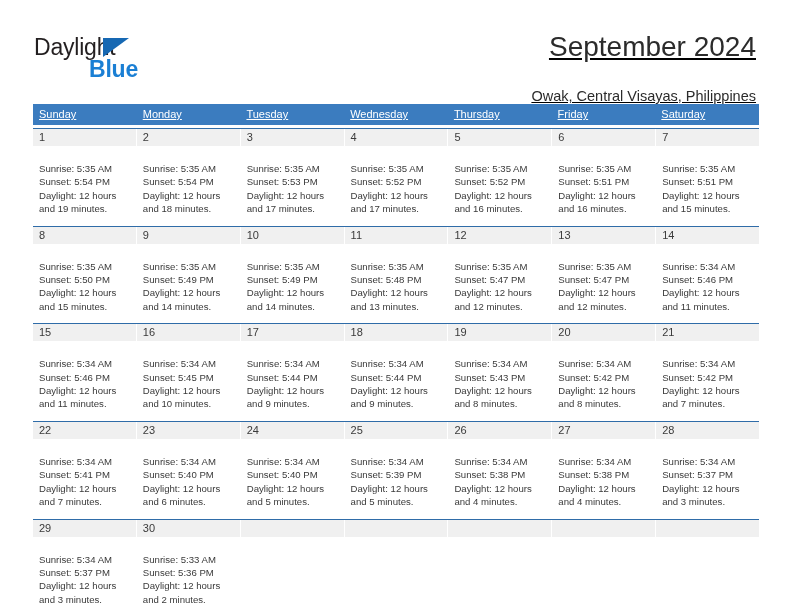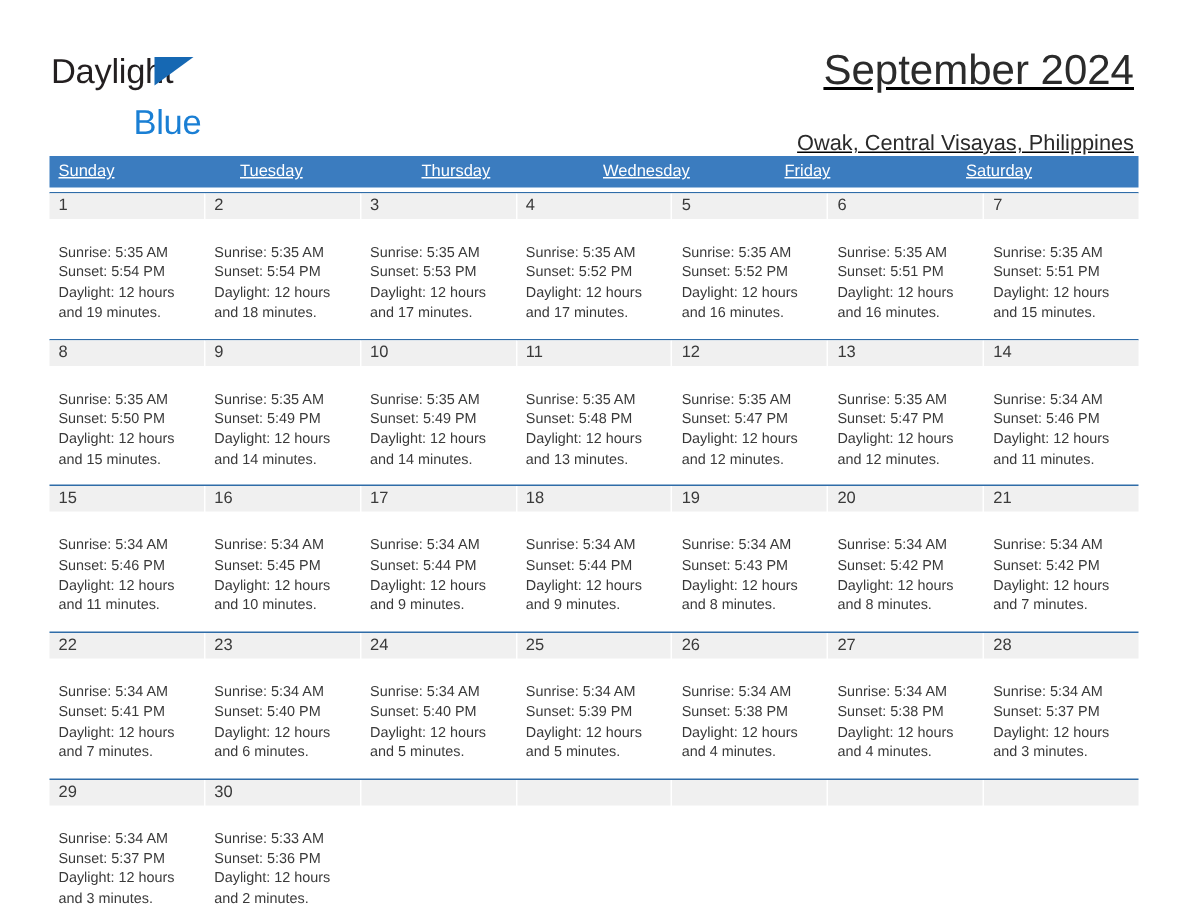--- a/index.html
+++ b/index.html
@@ -39,26 +39,27 @@
   }
   .logo-tri {
     position: absolute;
     left: 69px; top: 4px;
     width: 0; height: 0;
     border-left: 26px solid #1668b3;
     border-bottom: 19px solid transparent;
   }
   .logo-blue {
     position: absolute;
-    left: 55px; top: 34px;
+    left: 55px; top: 22px;
     font-size: 23px;
     color: #1a7fd4;
     letter-spacing: -0.2px;
     font-family: "Liberation Sans", sans-serif;
     white-space: nowrap;
+    font-weight: bold;
   }
   .title-block {
     position: absolute;
     right: 36px; top: 30px;
     text-align: right;
     text-decoration: underline;
   }
   .cal-title {
     font-size: 28px;
     color: #2b2b2b;
@@ -149,23 +150,24 @@
     <div class="title-block">
       <div class="cal-title">September 2024</div>
       <div class="cal-subtitle">Owak, Central Visayas, Philippines</div>
     </div>
 
   </div>
 
   <div class="calendar">
     <div class="weekdays">
         <div class="weekday">Sunday</div>
+        <div class="weekday">Monday</div>
         <div class="weekday">Tuesday</div>
+        <div class="weekday">Wednesday</div>
         <div class="weekday">Thursday</div>
-        <div class="weekday">Wednesday</div>
         <div class="weekday">Friday</div>
         <div class="weekday">Saturday</div>
       </div>
     <div id="weeks-container">
         <div class="week">
           <div class="week-row">
             <div class="daycell">
               <div class="daynum">1</div>
               <div class="info">
                 <div>Sunrise: 5:35 AM</div>

